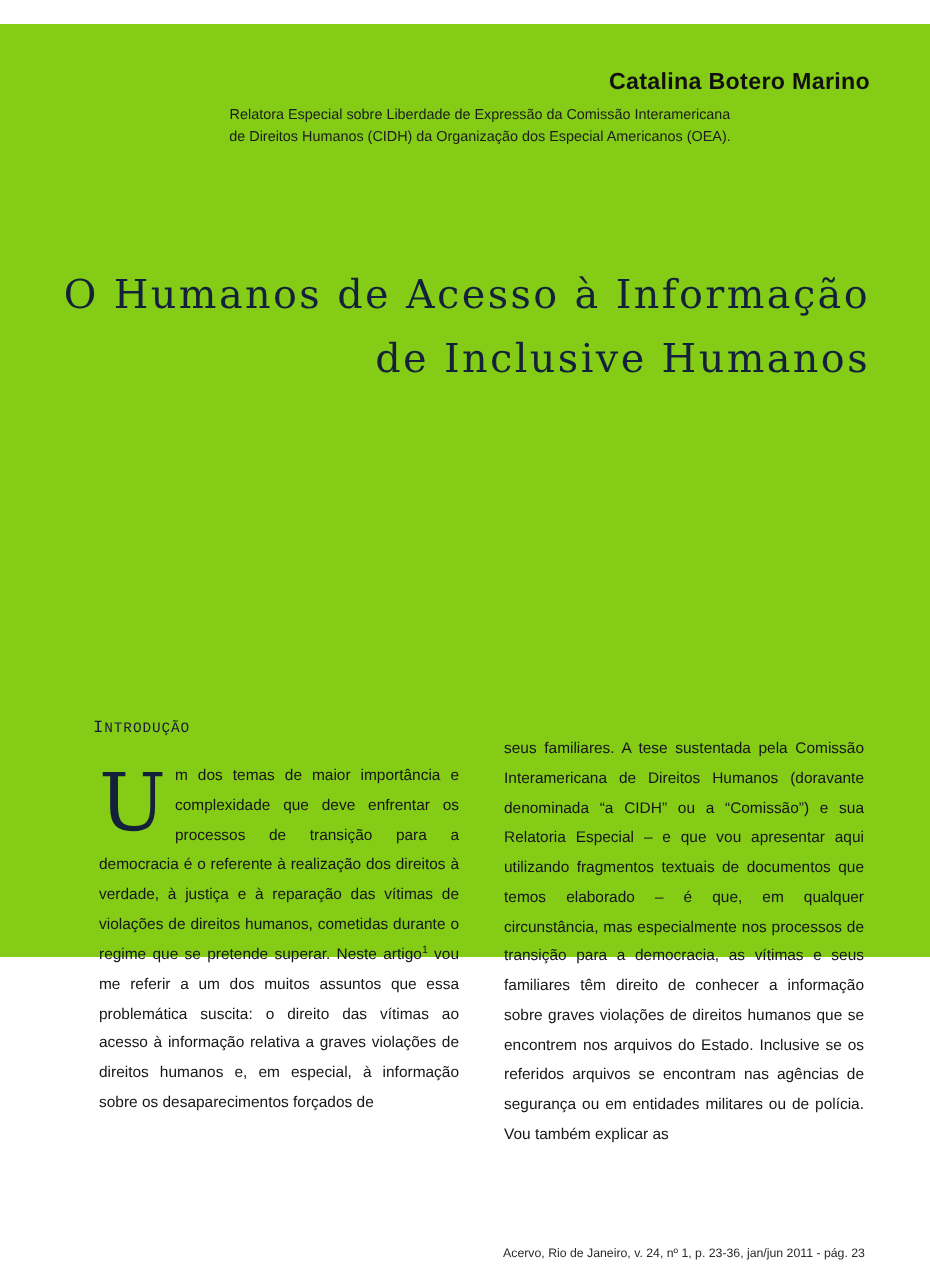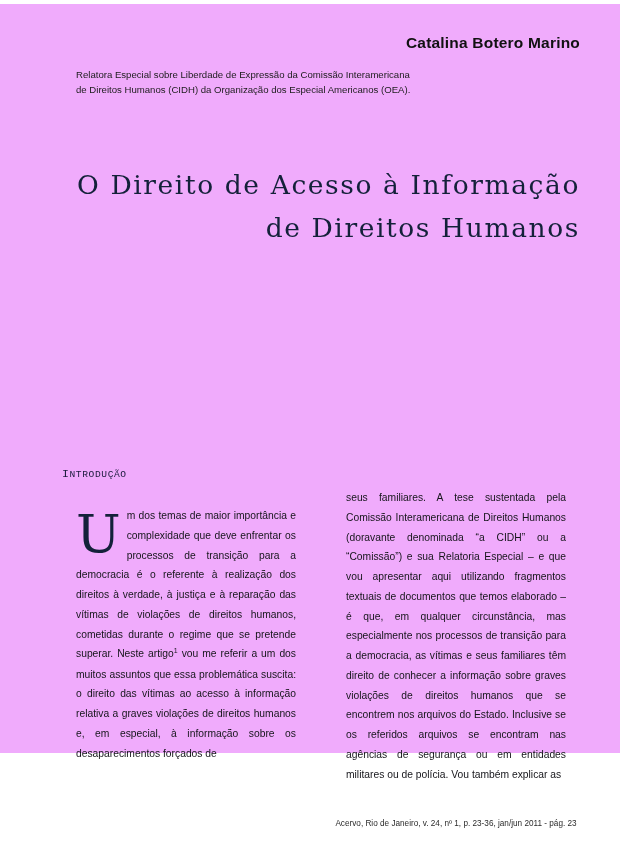--- a/index.html
+++ b/index.html
@@ -10,24 +10,24 @@
   body {
     width: 620px;
     height: 849px;
     position: relative;
     font-family: "Liberation Sans", sans-serif;
     color: #1a1a1a;
     overflow: hidden;
   }
   .page {
     position: absolute;
-    left: 0; top: 4px;
+    left: 0; top: 16px;
     width: 620px;
-    height: 749px;
-    background: #f0abfc;
+    height: 622px;
+    background: #84cc16;
   }
 
   
   .author-block {
     position: absolute;
     left: 60px;
     top: 30px;
     width: 520px;
     text-align: right;
   }
@@ -37,22 +37,22 @@
     font-size: 15.5px;
     letter-spacing: 0.2px;
     color: #111111;
     margin: 0 0 6px 0;
   }
   .author-affil {
     font-family: "Liberation Sans", sans-serif;
     font-size: 9.6px;
     line-height: 1.55;
     color: #1c1c1c;
-    margin: 16px;
-    text-align: left;
+    margin: 0;
+    text-align: center;
   }
   .author-affil .line2 {
     display: block;
   }
 
   
   .title-block {
     position: absolute;
     left: 40px;
     top: 160px;
@@ -91,21 +91,21 @@
     width: 248px;
     font-family: "Liberation Sans", sans-serif;
     font-size: 10.3px;
     line-height: 1.92;
     color: #15151a;
     text-align: justify;
   }
   .col-left { left: 62px; }
   .col-right { left: 332px; top: 470px; }
 
-  .col p { margin: 14px; }
+  .col p { margin: 4px; }
 
   
   .dropcap {
     float: left;
     font-family: "DejaVu Serif", "Liberation Serif", serif;
     font-size: 53px;
     line-height: 0.82;
     padding: 6px 6px 0 0;
     color: #14213a;
     font-weight: normal;
@@ -134,22 +134,22 @@
 
   <div class="author-block">
     <div class="author-name">Catalina Botero Marino</div>
     <div class="author-affil">
       <span>Relatora Especial sobre Liberdade de Expressão da Comissão Interamericana</span>
       <span class="line2">de Direitos Humanos (CIDH) da Organização dos Especial Americanos (OEA).</span>
     </div>
   </div>
 
   <div class="title-block">
-    <div class="title-line">O Direito de Acesso à Informação</div>
-    <div class="title-line">de Direitos Humanos</div>
+    <div class="title-line">O Humanos de Acesso à Informação</div>
+    <div class="title-line">de Inclusive Humanos</div>
   </div>
 
   <div class="section-label">
     <span>I</span><span class="small-caps">NTRODUÇÃO</span>
   </div>
 
   <div class="col col-left">
     <p><span class="dropcap">U</span><span>m dos temas de maior importância e complexidade que deve enfrentar os processos de transição para a democracia é o referente à realização dos direitos à verdade, à justiça e à reparação das vítimas de violações de direitos humanos, cometidas durante o regime que se pretende superar. Neste artigo</span><span class="fn">1</span><span> vou me referir a um dos muitos assuntos que essa problemática suscita: o direito das vítimas ao acesso à informação relativa a graves violações de direitos humanos e, em especial, à informação sobre os desaparecimentos forçados de</span></p>
   </div>
 

